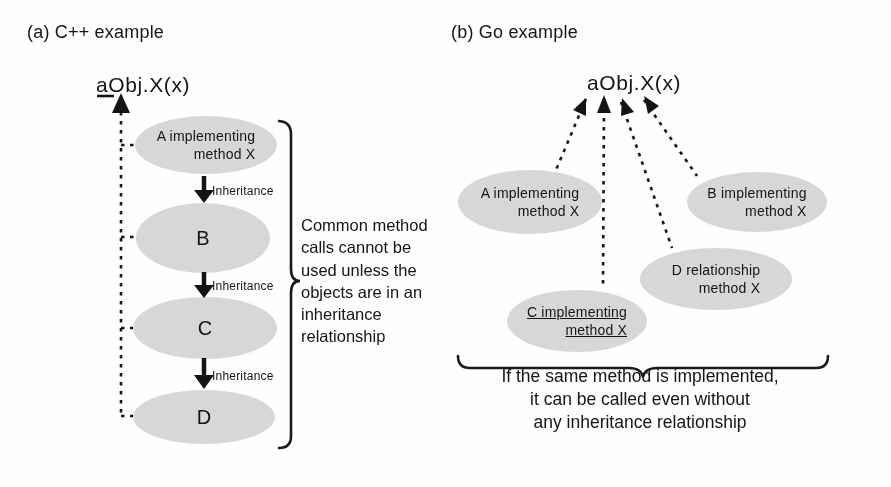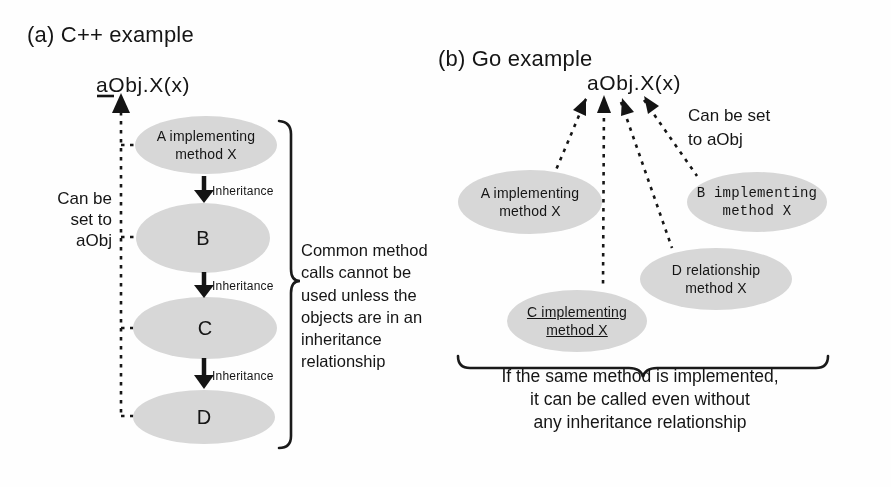--- a/index.html
+++ b/index.html
@@ -2,28 +2,28 @@
 <html><head>
 <meta charset="utf-8">
 <style>
   html,body{margin:0;padding:0;background:#ffffff;}
   .stage{
     position:relative;width:891px;height:487px;background:#fefefe;overflow:hidden;
     font-family:"Liberation Sans", sans-serif;color:#151515;
   }
   .layer{position:absolute;left:0;top:0;}
   .txt{position:absolute;white-space:pre-line;}
-  .panel-title{font-size:22px;letter-spacing:.2px;}
+  .panel-title{font-size:18px;letter-spacing:.2px;}
   .call-label{font-size:21px;letter-spacing:.6px;margin-top:11px;}
   .side-note{font-size:17px;line-height:21px;}
   .node-label{
     position:absolute;display:flex;align-items:center;justify-content:center;
     text-align:center;white-space:pre-line;
   }
-  .node-small{font-size:14px;line-height:18px;letter-spacing:.2px;}
+  .node-small{font-size:14px;line-height:18px;letter-spacing:.2px;text-align:right;}
   .node-big{font-size:20px;}
   .inh-label{font-size:12px;letter-spacing:.2px;}
   .brace-note-a{font-size:16.5px;line-height:22.3px;}
   .brace-note-b{font-size:17.5px;line-height:23px;text-align:center;}
   .dash{stroke:#161616;stroke-width:2.6;stroke-dasharray:3.5 5.5;fill:none;}
   .solid{stroke:#141414;fill:none;}
   .fillb{fill:#141414;stroke:none;}
   .brace{stroke:#1a1a1a;stroke-width:2.6;fill:none;stroke-linecap:round;}
 </style>
 </head>
@@ -79,51 +79,46 @@
     <ellipse cx="716" cy="279" rx="76" ry="31" fill="#d7d7d7"></ellipse>
     <ellipse cx="577" cy="321" rx="70" ry="31" fill="#d7d7d7"></ellipse>
 
     <path d="M 458 356 Q 458 368 470 368 L 629 368 Q 641 368 643 377 Q 645 368 657 368 L 816 368 Q 828 368 828 356" class="brace"></path>
   </svg>
 
   <div class="txt panel-title" style="left:27px;top:22px;">(a) C++ example</div>
 
   <div class="txt call-label" style="left:96px;top:62px;">aObj.X(x)</div>
 
-  <div class="txt side-note" style="left:28px;top:188px;width:84px;text-align:right;">Can be
-set to
-aObj</div>
 
   <div class="node-label node-small" style="left:135px;top:117px;width:142px;height:56px;">A implementing
 method X</div>
   <div class="node-label node-big" style="left:136px;top:203px;width:134px;height:70px;">B</div>
   <div class="node-label node-big" style="left:133px;top:297px;width:144px;height:62px;">C</div>
   <div class="node-label node-big" style="left:133px;top:390px;width:142px;height:55px;">D</div>
 
   <div class="txt inh-label" style="left:212px;top:184px;">Inheritance</div>
   <div class="txt inh-label" style="left:212px;top:279px;">Inheritance</div>
   <div class="txt inh-label" style="left:212px;top:369px;">Inheritance</div>
 
-  <div class="txt brace-note-a" style="left:301px;top:214px;width:162px;margin-top:25px;">Common method
+  <div class="txt brace-note-a" style="left:301px;top:214px;width:162px;">Common method
 calls cannot be
 used unless the
 objects are in an
 inheritance
 relationship</div>
 
-  <div class="txt panel-title" style="left:438px;top:22px;margin-top:24px;">(b) Go example</div>
+  <div class="txt panel-title" style="left:451px;top:22px;">(b) Go example</div>
 
   <div class="txt call-label" style="left:587px;top:60px;">aObj.X(x)</div>
 
-  <div class="txt side-note" style="left:688px;top:104px;line-height:24px;">Can be set
-to aObj</div>
 
   <div class="node-label node-small" style="left:458px;top:170px;width:144px;height:64px;">A implementing
 method X</div>
-  <div class="node-label node-small" style="left:687px;top:172px;width:140px;height:60px;font-family:Liberation Mono, monospace;">B implementing
+  <div class="node-label node-small" style="left:687px;top:172px;width:140px;height:60px;">B implementing
 method X</div>
   <div class="node-label node-small" style="left:640px;top:248px;width:152px;height:62px;">D relationship
 method X</div>
   <div class="node-label node-small" style="left:507px;top:290px;width:140px;height:62px;text-decoration:underline;">C implementing
 method X</div>
 
   <div class="txt brace-note-b" style="left:450px;top:365px;width:380px;">If the same method is implemented,
 it can be called even without
 any inheritance relationship</div>
 

